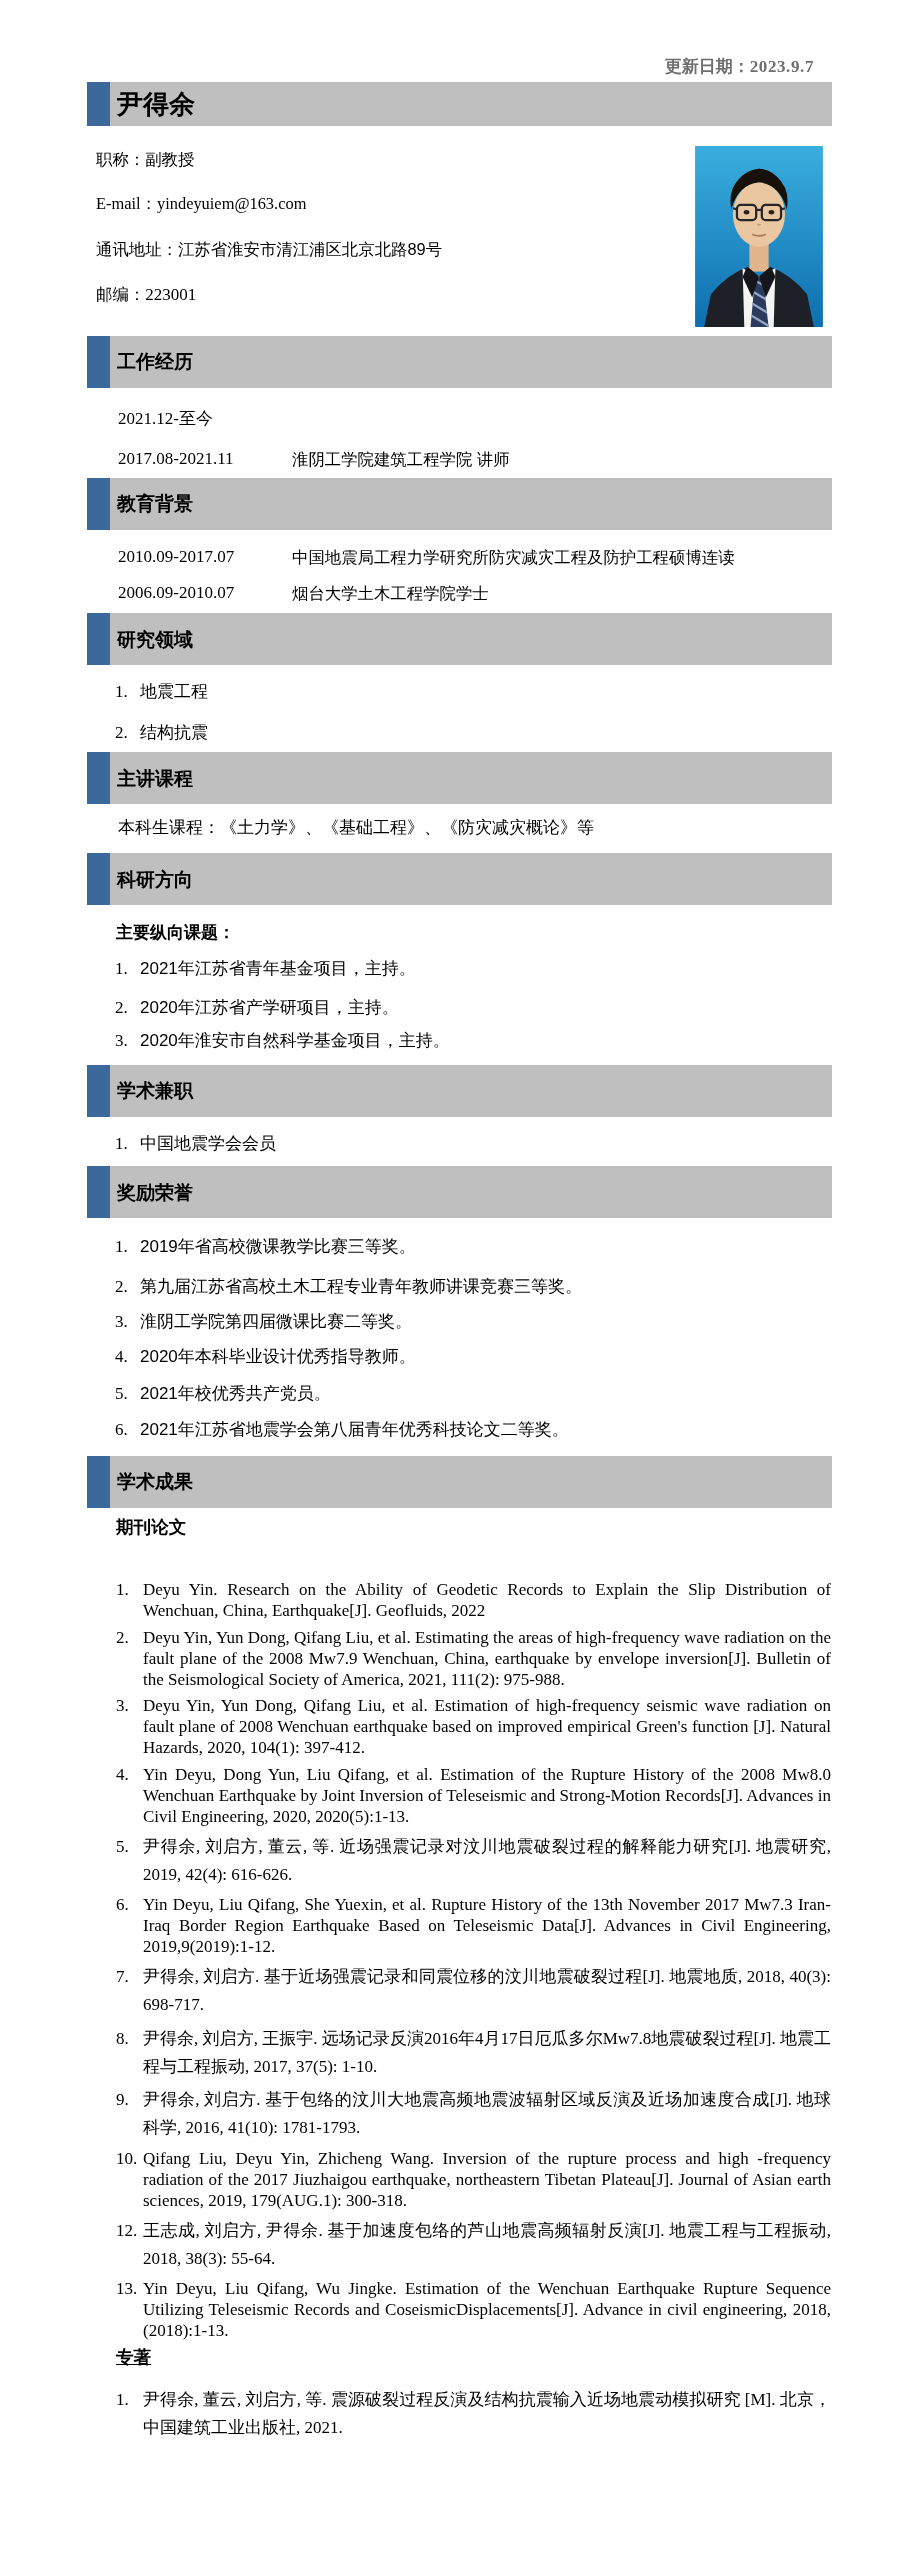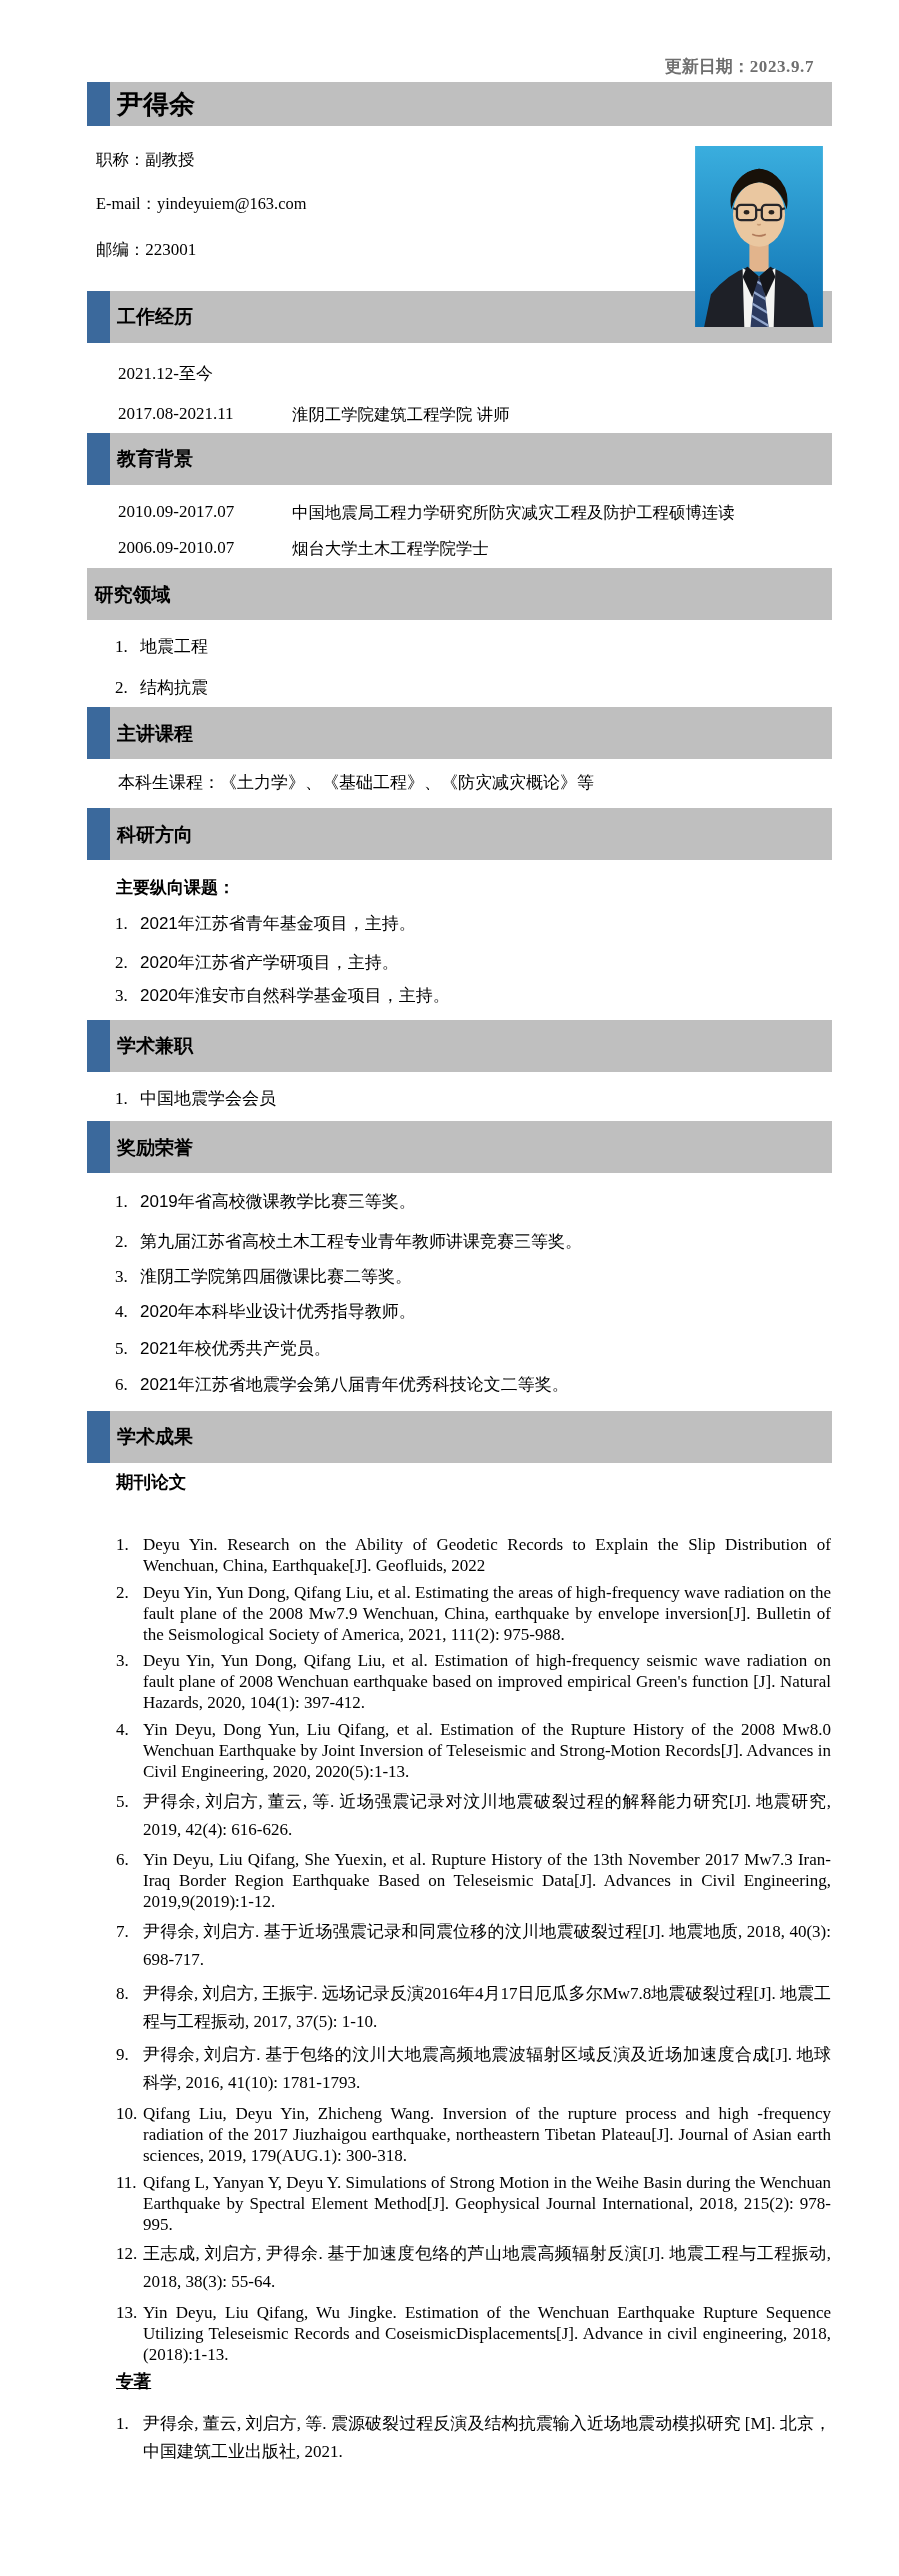--- a/index.html
+++ b/index.html
@@ -56,21 +56,21 @@
   
   .pub-head{margin-left:116px;font-size:17.6px;line-height:19px;font-weight:bold;}
   .papers{margin:0 68px 0 116px;}
   .pitem{position:relative;margin-bottom:5.7px;}
   .pitem .num{position:absolute;left:0;top:0;font-family:"Liberation Serif","DejaVu Serif",serif;font-size:17px;line-height:21px;}
   .pitem .txt{display:block;margin-left:27px;text-align:justify;}
   .pitem.en .txt{font-family:"Liberation Serif","DejaVu Serif",serif;font-size:17px;line-height:21px;}
   .pitem.zh .txt{font-family:"Liberation Serif","DejaVu Serif",serif;font-size:17px;line-height:28px;}
   .pitem.zh .num{line-height:28px;}
 
-  .mt18{margin-top:10.2px;justify-content:flex-end;} .mt20{margin-top:11.3px;flex-direction:column;}
+  .mt18{margin-top:10.2px;justify-content:flex-end;} .mt20{margin-top:11.3px;}
   .mt24{margin-top:13.6px;} .mt26{margin-top:14.7px;} .mt28{margin-top:16px;}
   .mt30{margin-top:17px;} .mt32{margin-top:18px;} .mt33{margin-top:18.7px;} .mt35{margin-top:20px;} .mt38{margin-top:21.5px;}
   .mt40{margin-top:22.6px;} .mt41{margin-top:23px;} .mt59{margin-top:33px;}
   .mt74{margin-top:42px;} .mt12{margin-top:6.8px;text-decoration:underline;} .mt31{margin-top:17.6px;}
 </style>
 </head>
 <body>
 
 <div class="update-date">
   <span>更新日期：</span><span class="serif">2023.9.7</span>
@@ -82,20 +82,23 @@
     <span class="person-name">尹得余</span>
   </span>
 </div>
 
 <div class="contact">
   <div class="crow">
     <span>职称：</span><span>副教授</span>
   </div>
   <div class="crow serif">
     <span>E-mail：</span><span>yindeyuiem@163.com</span>
+  </div>
+  <div class="crow">
+    <span>通讯地址：</span><span>江苏省淮安市清江浦区北京北路89号</span>
   </div>
   <div class="crow">
     <span>邮编：</span><span class="serif">223001</span>
   </div>
 </div>
 
 <div class="photo">
   <svg width="128" height="181" viewBox="0 0 226 320">
     <defs>
       <linearGradient id="pbg" x1="0" y1="0" x2="0" y2="1">
@@ -303,24 +306,20 @@
     <span class="txt">尹得余, 刘启方, 王振宇. 远场记录反演2016年4月17日厄瓜多尔Mw7.8地震破裂过程[J]. 地震工程与工程振动, 2017, 37(5): 1-10.</span>
   </div>
   <div class="pitem zh">
     <span class="num">9.</span>
     <span class="txt">尹得余, 刘启方. 基于包络的汶川大地震高频地震波辐射区域反演及近场加速度合成[J]. 地球科学, 2016, 41(10): 1781-1793.</span>
   </div>
   <div class="pitem en">
     <span class="num">10.</span>
     <span class="txt">Qifang Liu, Deyu Yin, Zhicheng Wang. Inversion of the rupture process and high -frequency radiation of the 2017 Jiuzhaigou earthquake, northeastern Tibetan Plateau[J]. Journal of Asian earth sciences, 2019, 179(AUG.1): 300-318.</span>
   </div>
-  <div class="pitem en">
-    <span class="num">11.</span>
-    <span class="txt">Qifang L, Yanyan Y, Deyu Y. Simulations of Strong Motion in the Weihe Basin during the Wenchuan Earthquake by Spectral Element Method[J]. Geophysical Journal International, 2018, 215(2): 978-995.</span>
-  </div>
   <div class="pitem zh">
     <span class="num">12.</span>
     <span class="txt">王志成, 刘启方, 尹得余. 基于加速度包络的芦山地震高频辐射反演[J]. 地震工程与工程振动, 2018, 38(3): 55-64.</span>
   </div>
   <div class="pitem en">
     <span class="num">13.</span>
     <span class="txt">Yin Deyu, Liu Qifang, Wu Jingke. Estimation of the Wenchuan Earthquake Rupture Sequence Utilizing Teleseismic Records and CoseismicDisplacements[J]. Advance in civil engineering, 2018,(2018):1-13.</span>
   </div>
 </div>
 

